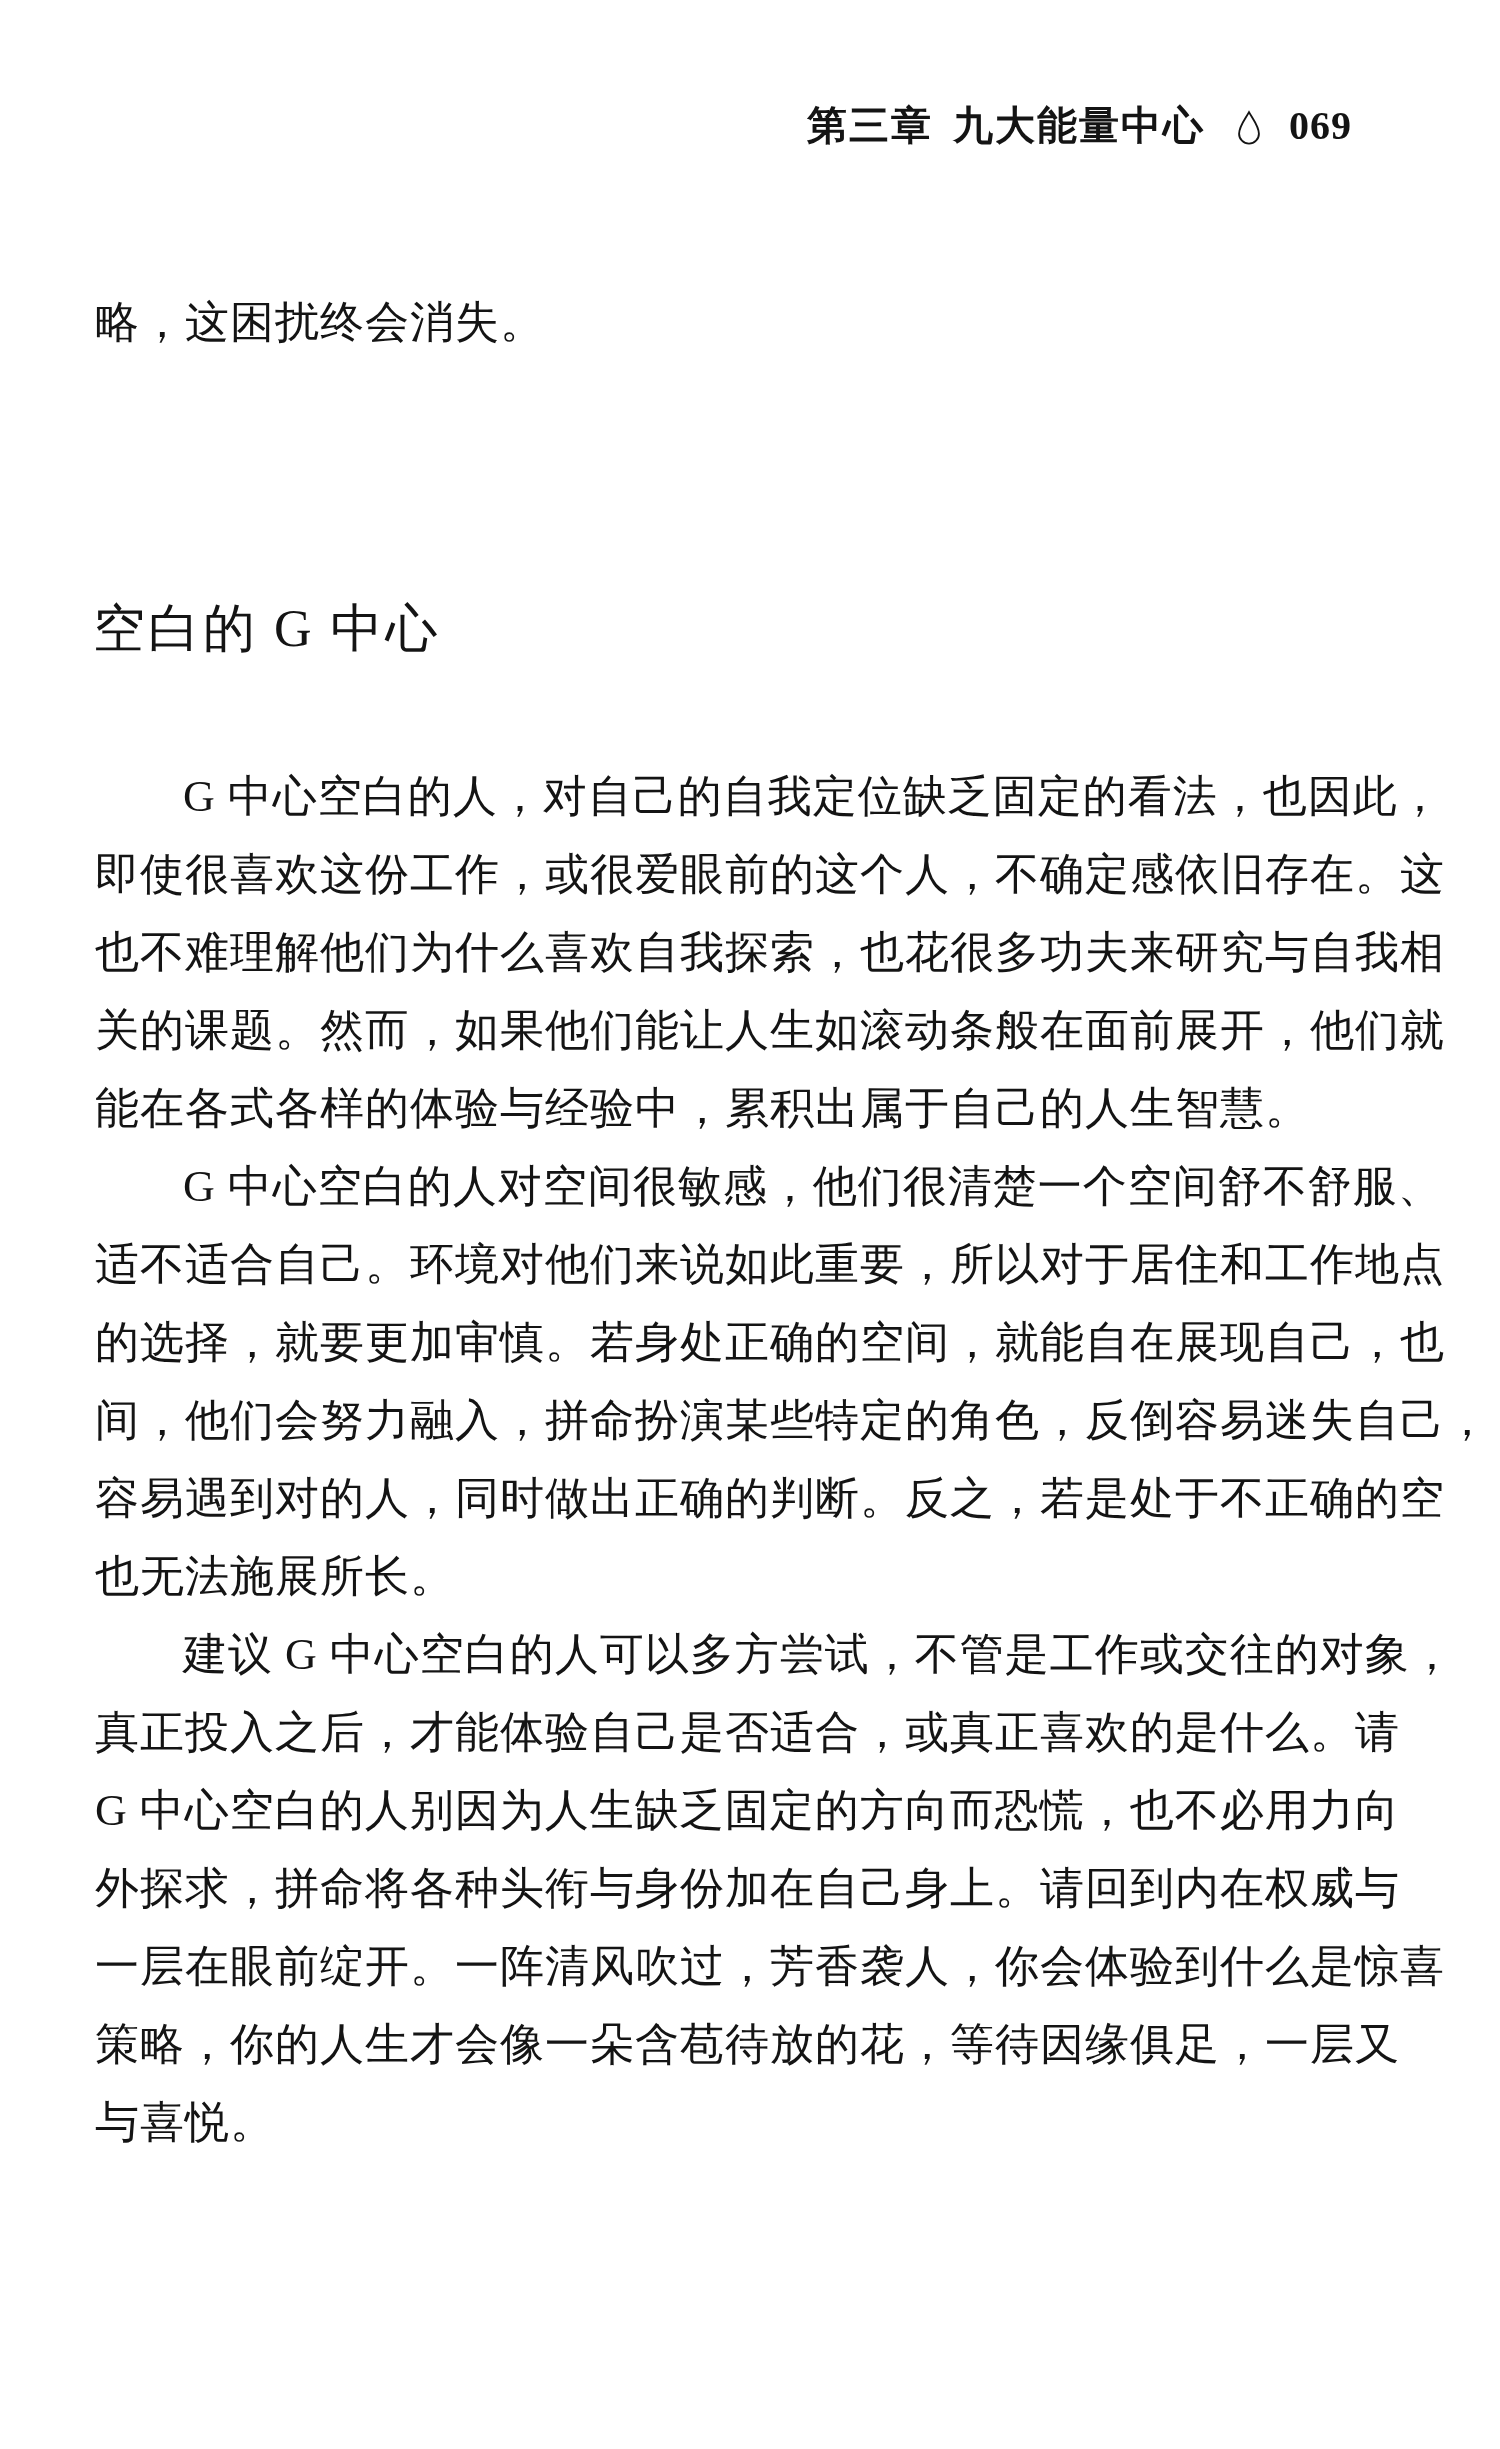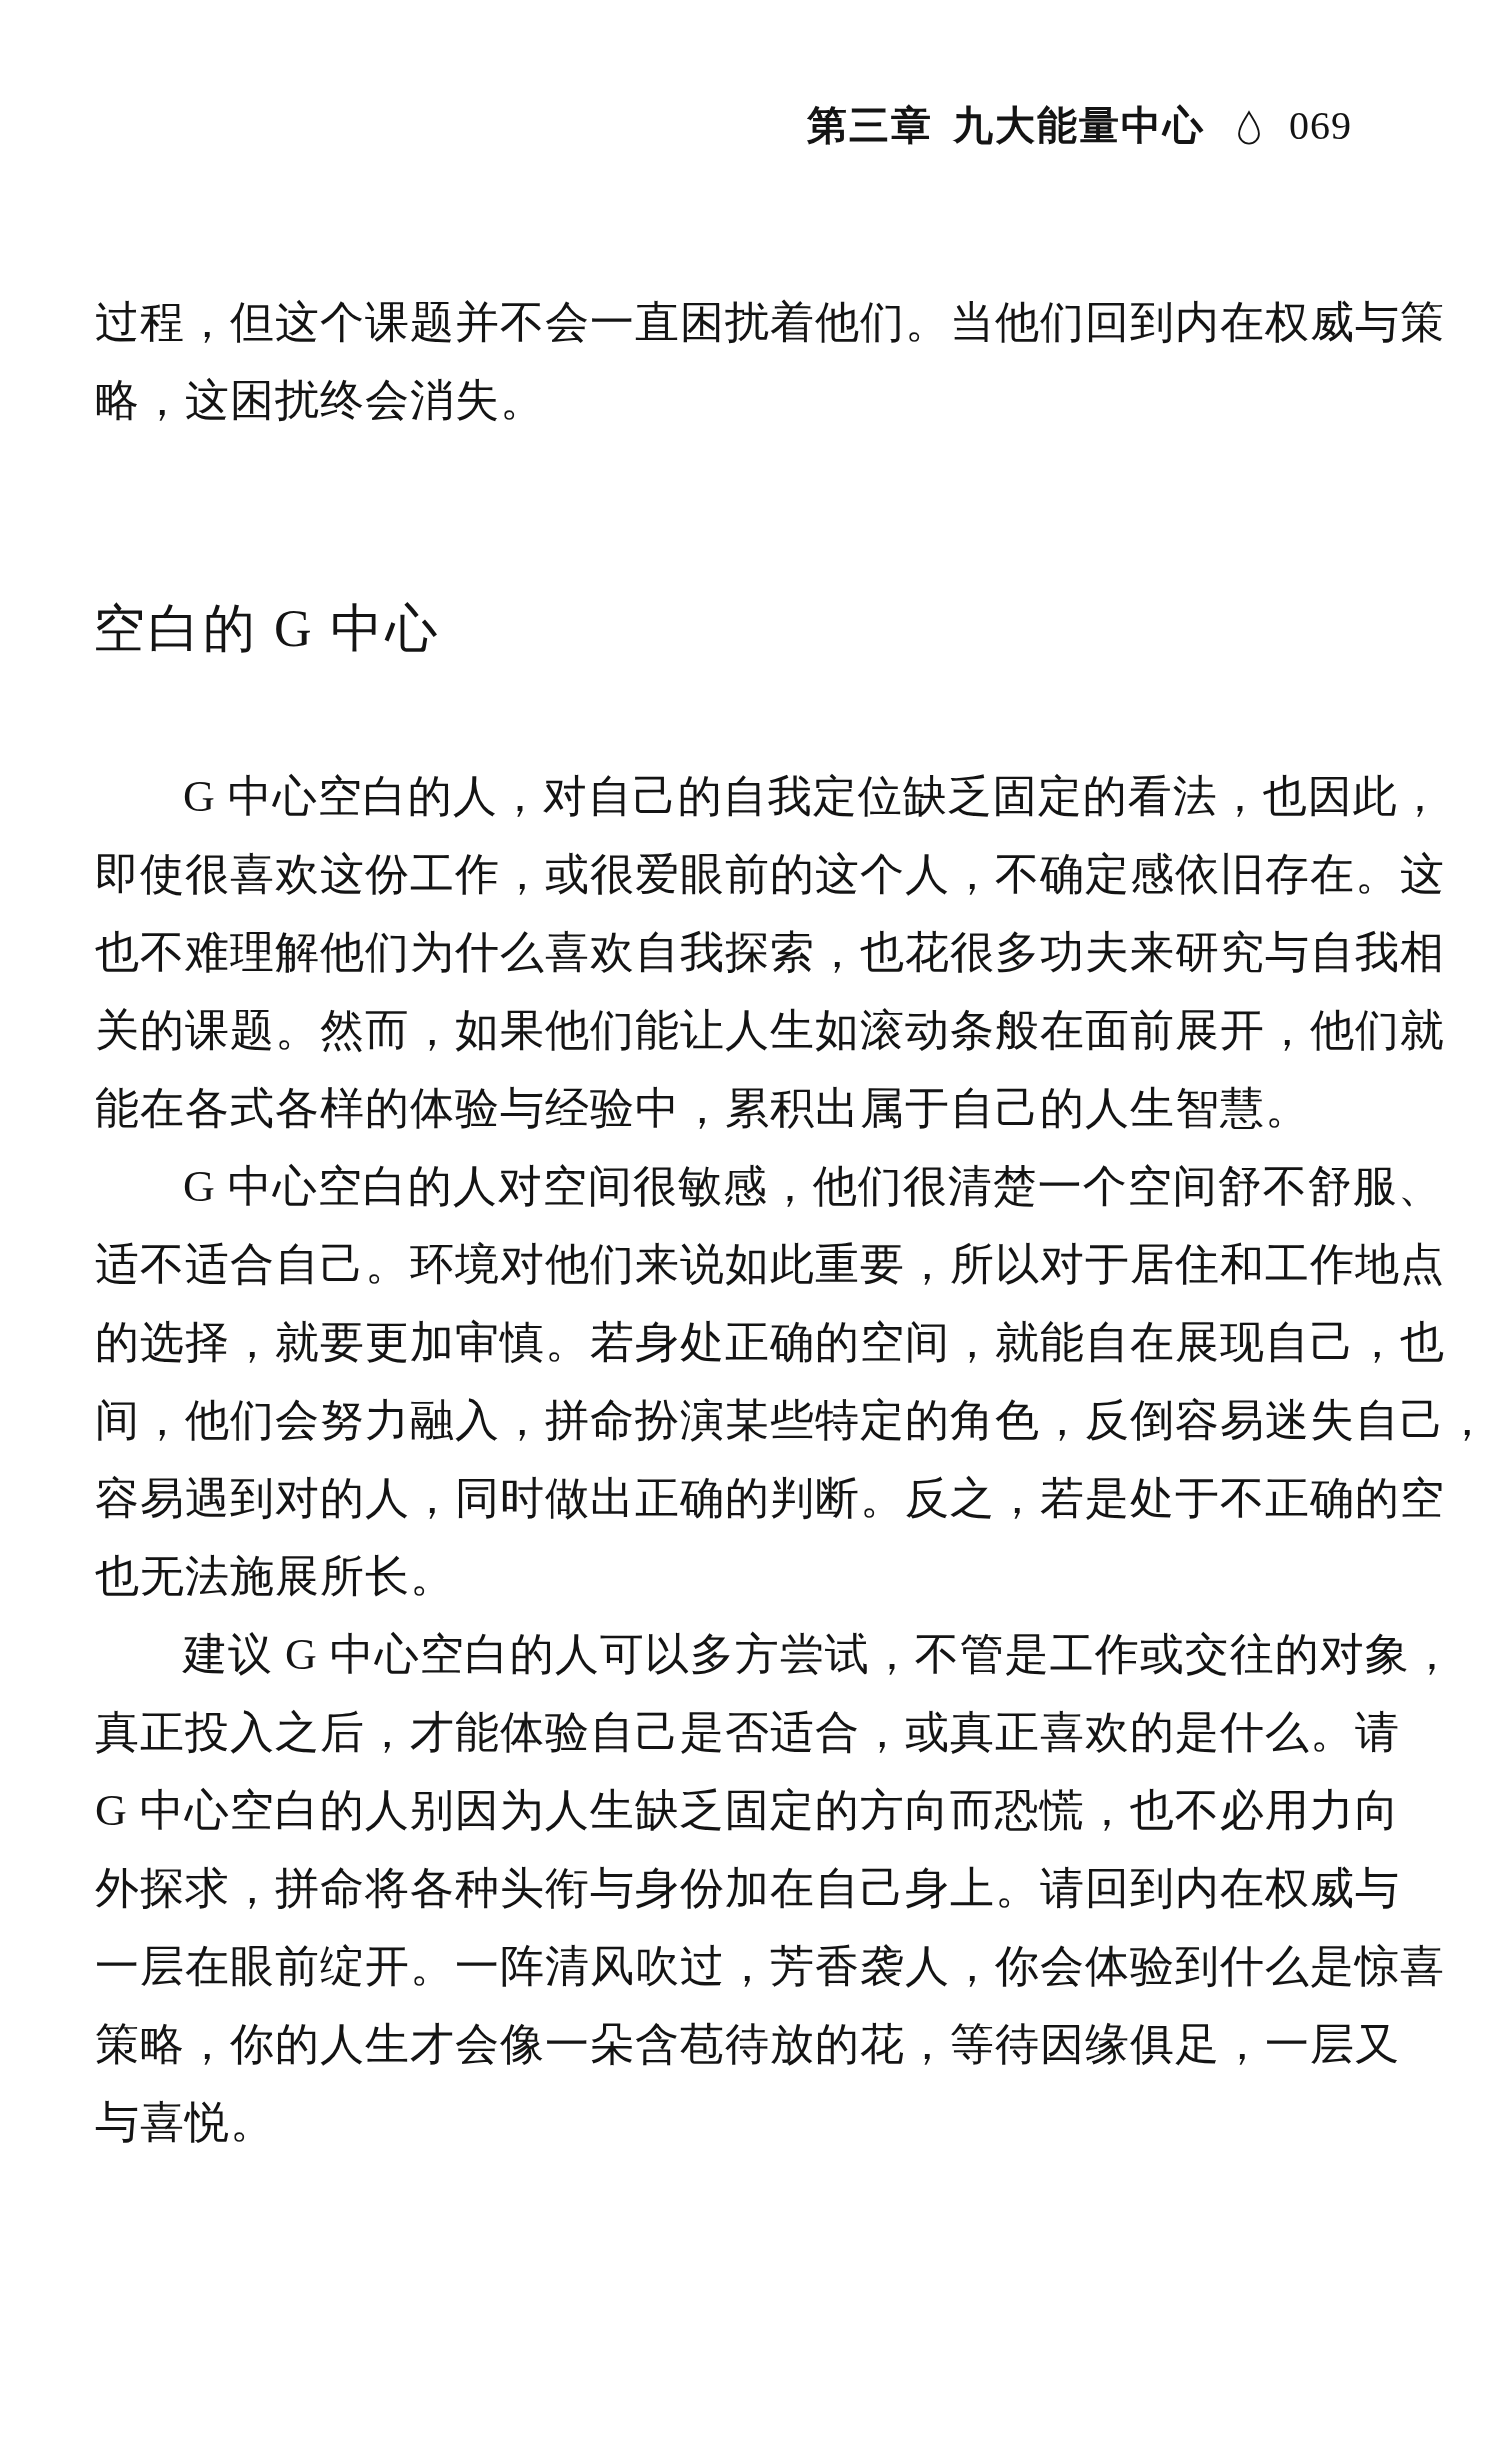--- a/index.html
+++ b/index.html
@@ -31,21 +31,21 @@
     line-height: 48px;
     white-space: nowrap;
     text-align: right;
   }
   .page-header .chapter { margin-right: 20px; }
   .page-header .drop-icon {
     margin: 0 26px 0 30px;
     transform: translateY(3px);
   }
   .page-header .pageno {
-    font-weight: 400;
+    font-weight: 700;
     letter-spacing: 1px;
   }
   .content {
     position: absolute;
     left: 95px;
     width: 1312px;
   }
   .intro { top: 284px; }
   .section-heading {
     position: absolute;
@@ -76,21 +76,20 @@
   <div class="page-header">
     <span class="chapter">第三章</span>
     <span class="title">九大能量中心</span>
     <svg class="drop-icon" width="28" height="38" viewBox="0 0 24 32" aria-hidden="true">
       <path d="M12 1.5 C 9 7 3.5 13.5 3.5 20 a 8.5 8.5 0 0 0 17 0 C 20.5 13.5 15 7 12 1.5 Z" fill="none" stroke="#141414" stroke-width="1.6"></path>
     </svg>
     <span class="pageno">069</span>
   </div>
 
   <div class="content intro paragraph">
-      <div class="line">过程，但这个课题并不会一直困扰着他们。当他们回到内在权威与策</div>
       <div class="line">略，这困扰终会消失。</div>
     </div>
 
   <h2 class="section-heading">空白的 G 中心</h2>
 
   <div class="content section-body">
       <div class="paragraph">
         <div class="line indent">G 中心空白的人，对自己的自我定位缺乏固定的看法，也因此，</div>
         <div class="line">即使很喜欢这份工作，或很爱眼前的这个人，不确定感依旧存在。这</div>
         <div class="line">也不难理解他们为什么喜欢自我探索，也花很多功夫来研究与自我相</div>

